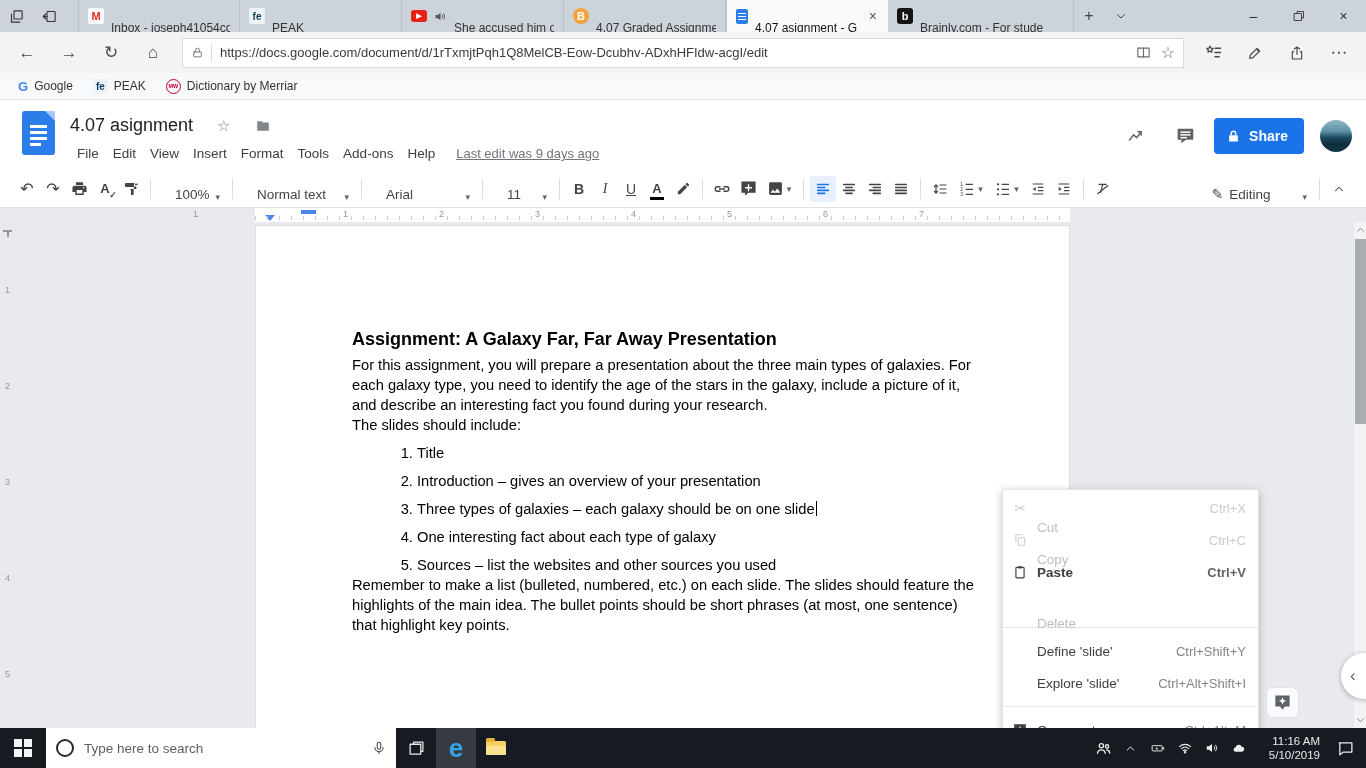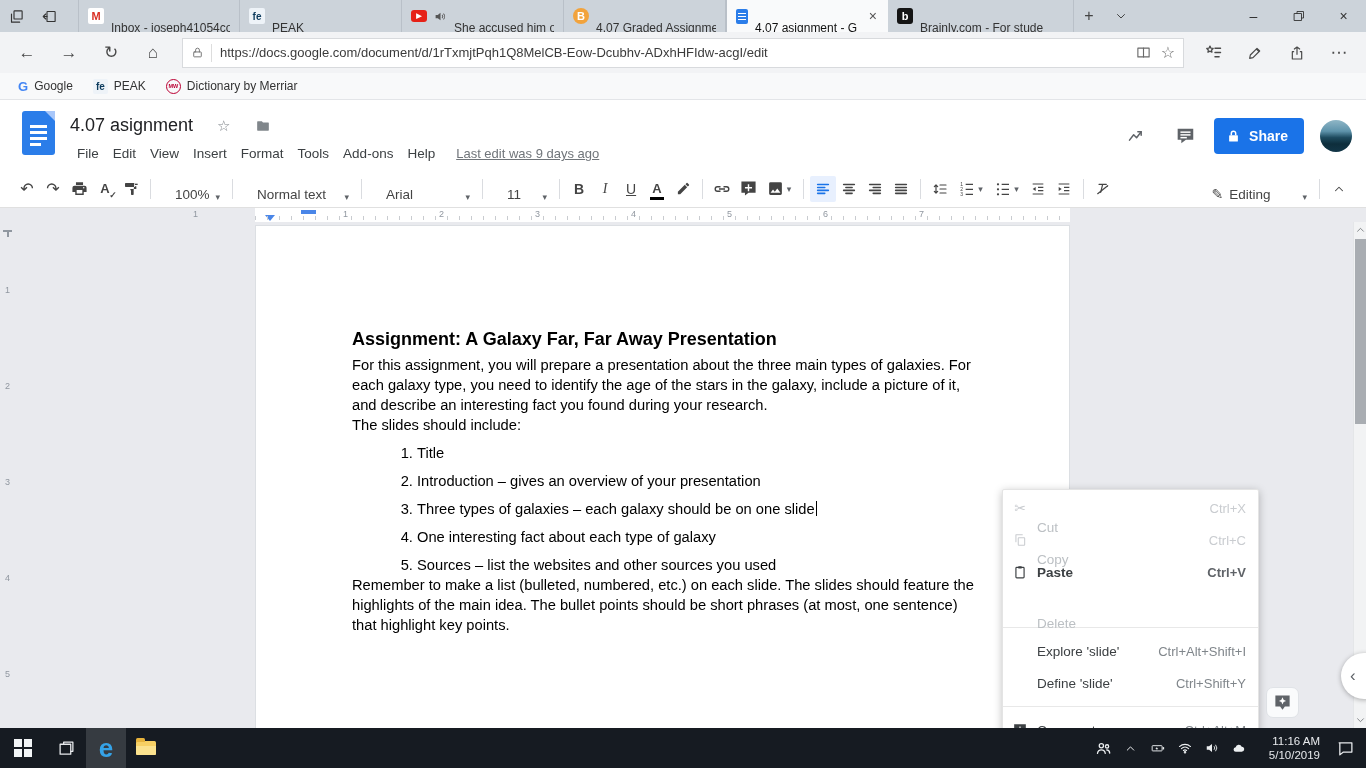--- a/index.html
+++ b/index.html
@@ -561,27 +561,27 @@
       <span class="mi-sc" style="color:#5f6368;font-weight:bold">Ctrl+V</span>
     </div>
     <div class="mi dis">
       <span class="mi-ic"></span>
       <span class="mi-label">Delete</span>
       <span class="mi-sc"></span>
     </div>
     <div class="mdiv"></div>
     <div class="mi">
       <span class="mi-ic"></span>
+      <span class="mi-label">Define 'slide'</span>
+      <span class="mi-sc">Ctrl+Shift+Y</span>
+    </div>
+    <div class="mi">
+      <span class="mi-ic"></span>
       <span class="mi-label">Explore 'slide'</span>
       <span class="mi-sc">Ctrl+Alt+Shift+I</span>
-    </div>
-    <div class="mi">
-      <span class="mi-ic"></span>
-      <span class="mi-label">Define 'slide'</span>
-      <span class="mi-sc">Ctrl+Shift+Y</span>
     </div>
     <div class="mdiv"></div>
     <div class="mi">
       <span class="mi-ic">
         <svg width="14" height="14" viewBox="0 0 24 24">
             <path d="M22 2H2v16h5v4l5-4h10z" fill="#3c4043"></path>
             <path d="M11 6h2v4h4v2h-4v4h-2v-4H7v-2h4z" fill="#fff"></path>
           </svg>
       </span>
       <span class="mi-label">Comment</span>
@@ -593,20 +593,30 @@
 
 <div class="taskbar">
   <div class="tk-btn">
     <span class="winlogo">
         <i></i>
         <i></i>
         <i></i>
         <i></i>
       </span>
   </div>
+  <div class="tk-search">
+    <span class="cortana"></span>
+    <span class="tk-search-text">Type here to search</span>
+    <span class="tk-mic">
+      <svg class="ln" width="14" height="16" viewBox="0 0 24 24">
+          <rect x="9" y="2" width="6" height="12" rx="3"></rect>
+          <path d="M5 11a7 7 0 0014 0M12 18v4"></path>
+        </svg>
+    </span>
+  </div>
   <div class="tk-app">
     <svg class="ln" width="17" height="17" viewBox="0 0 24 24">
         <rect x="3" y="6" width="15" height="14"></rect>
         <path d="M8 6V3h13v13h-3"></path>
       </svg>
   </div>
   <div class="tk-app activeapp">
     <span class="edge-e">e</span>
   </div>
   <div class="tk-app">

